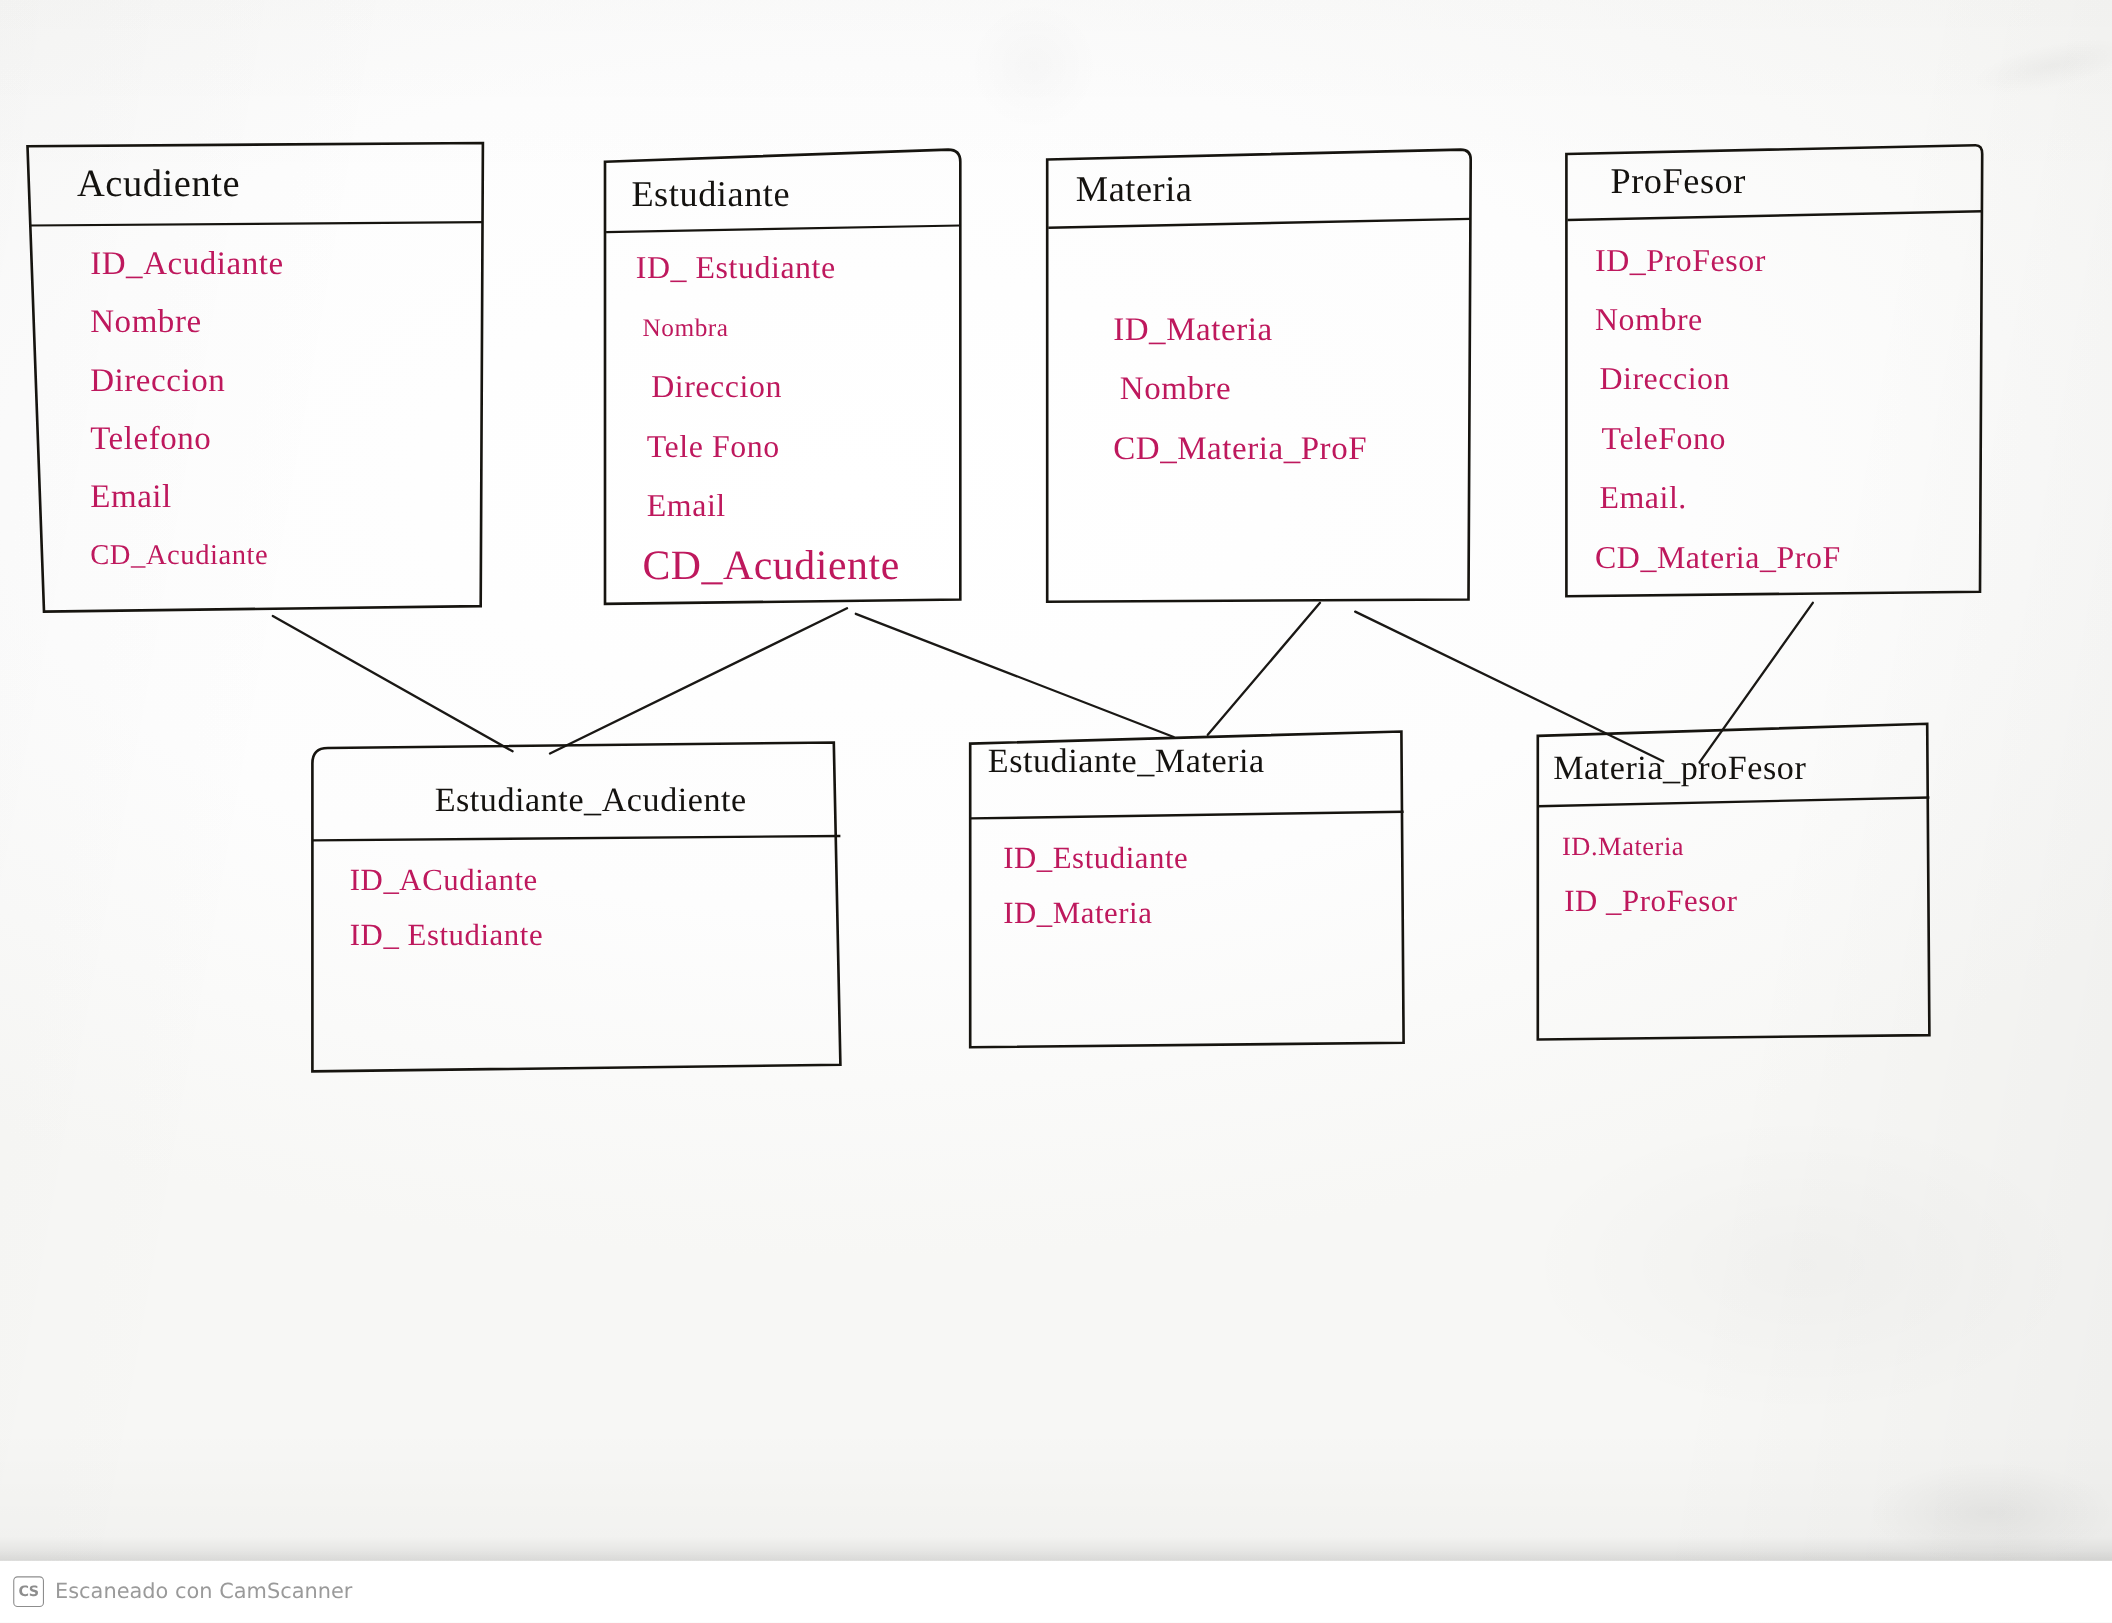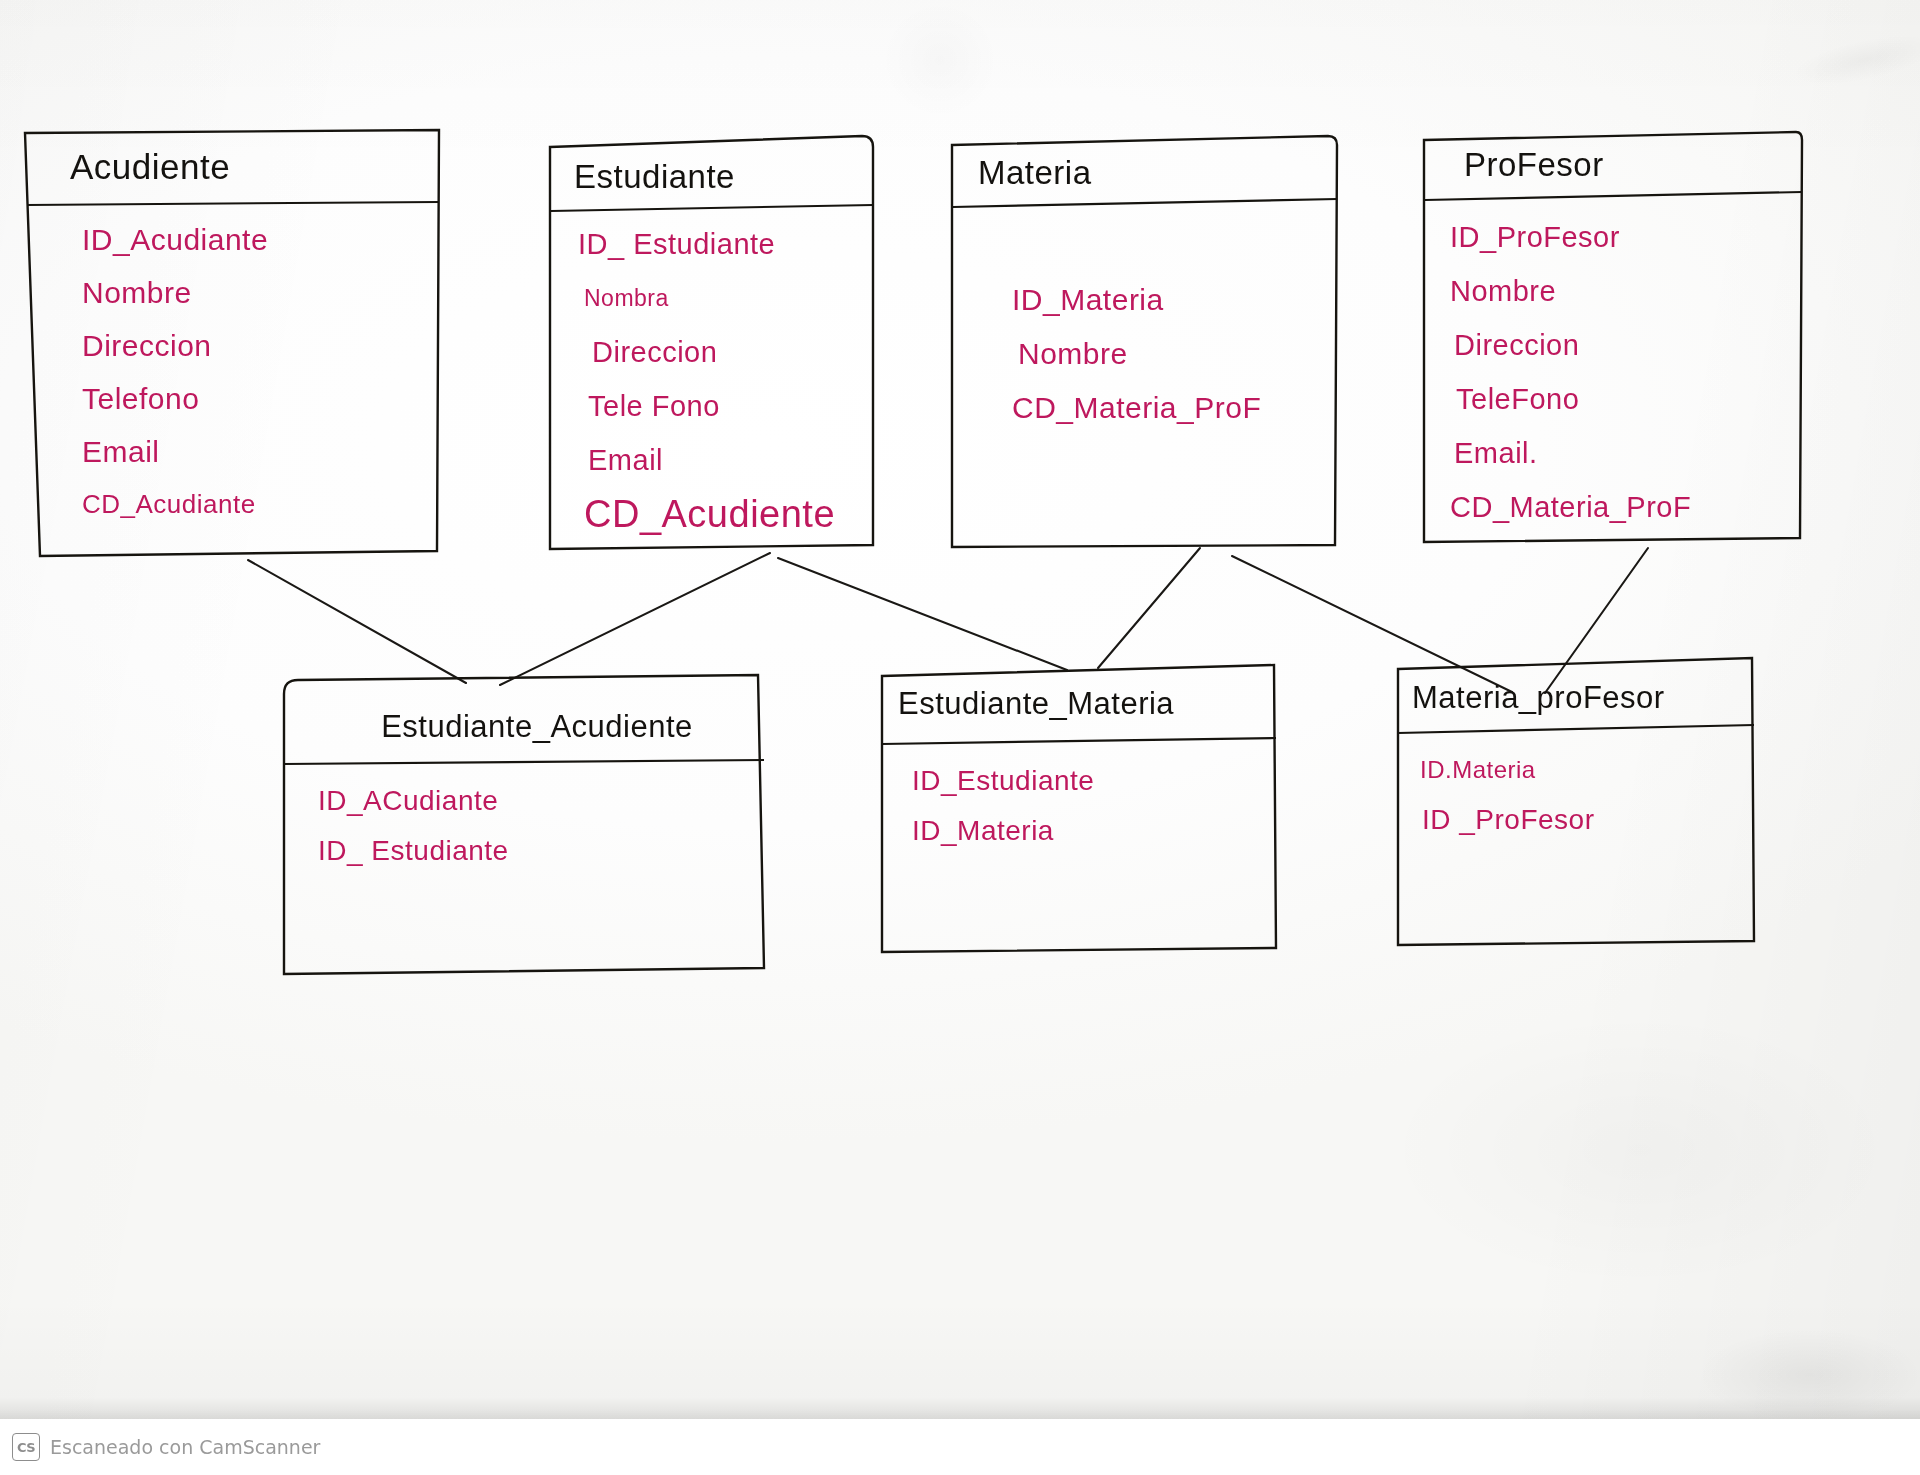--- a/index.html
+++ b/index.html
@@ -77,21 +77,21 @@
     right: 0;
     color: #14120f;
   }
   .attr {
     white-space: nowrap;
     color: #be185d;
   }
 
   
   .hand {
-    font-family: Liberation Sans, sans-serif;
+    font-family: Liberation Serif, serif;
     font-weight: 400;
     letter-spacing: 0.5px;
   }
 
   #camscanner-bar {
     position: absolute;
     left: 0;
     bottom: 0;
     width: 1920px;
     height: 56px;
@@ -238,21 +238,21 @@
     <div class="attr hand" style="font-size:28px; line-height:50px;">ID_ACudiante</div>
     <div class="attr hand" style="font-size:28px; line-height:50px;">ID_ Estudiante</div>
   </div>
 </div>
 
 <div class="entity" style="left:876px; top:662px; width:406px; height:296px;">
   <svg class="entity-frame" viewBox="0 0 406 296" preserveAspectRatio="none">
     <path d="M 6 14 L 398 3 L 400 286 L 6 290 L 6 14 Z" fill="none" stroke="#16140f" stroke-width="2.4"></path>
     <path d="M 6 82 L 400 76" fill="none" stroke="#16140f" stroke-width="2.2"></path>
   </svg>
-  <div class="entity-title hand" style="top:12px; height:60px; font-size:31px; padding-left:22px; justify-content:flex-start;">
+  <div class="entity-title hand" style="top:0; height:60px; font-size:31px; padding-left:22px; justify-content:flex-start;">
     <span>Estudiante_Materia</span>
   </div>
   <div class="entity-attrs" style="top:94px; padding-left:36px;">
     <div class="attr hand" style="font-size:28px; line-height:50px;">ID_Estudiante</div>
     <div class="attr hand" style="font-size:28px; line-height:50px;">ID_Materia</div>
   </div>
 </div>
 
 <div class="entity" style="left:1392px; top:655px; width:368px; height:296px;">
   <svg class="entity-frame" viewBox="0 0 368 296" preserveAspectRatio="none">

